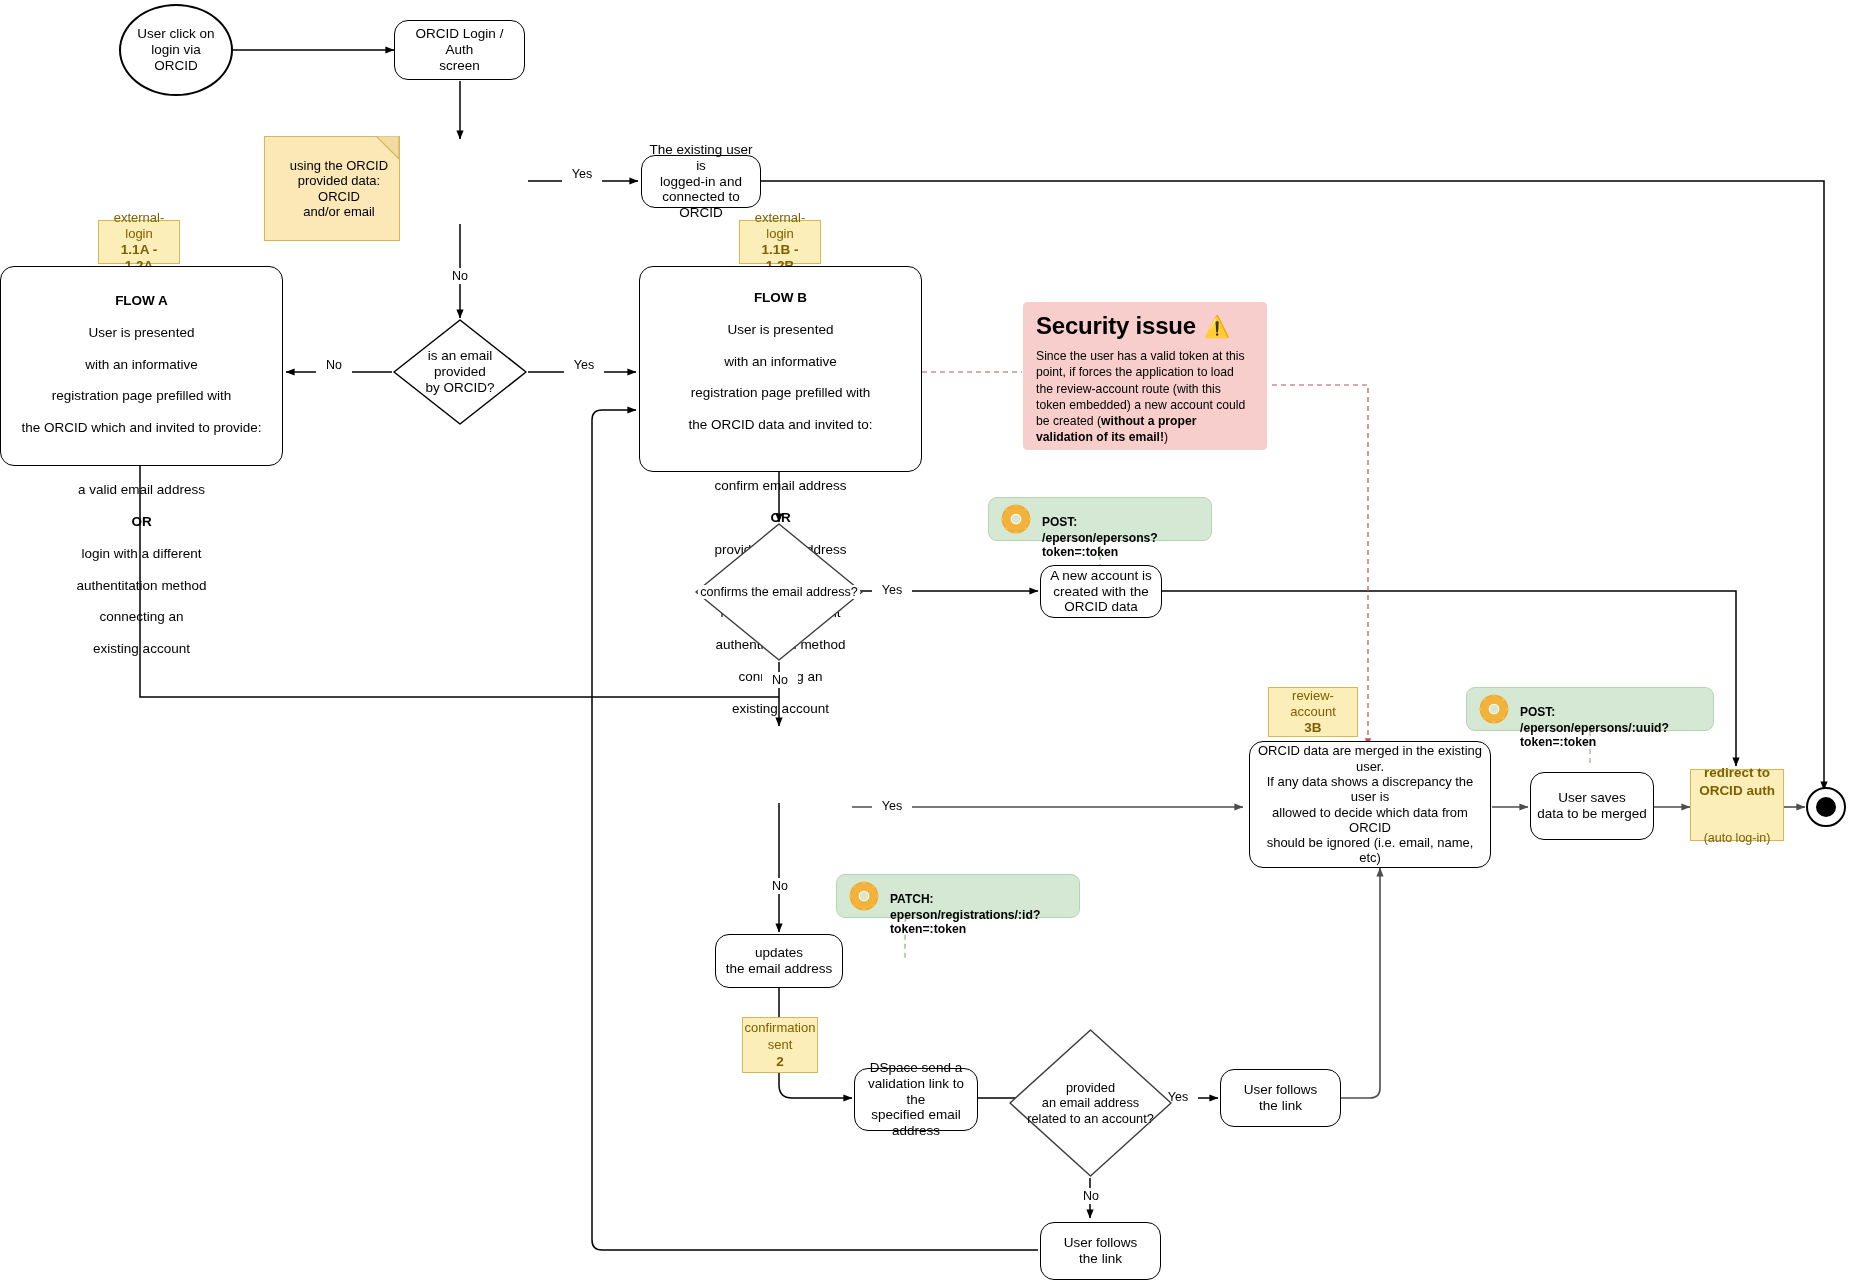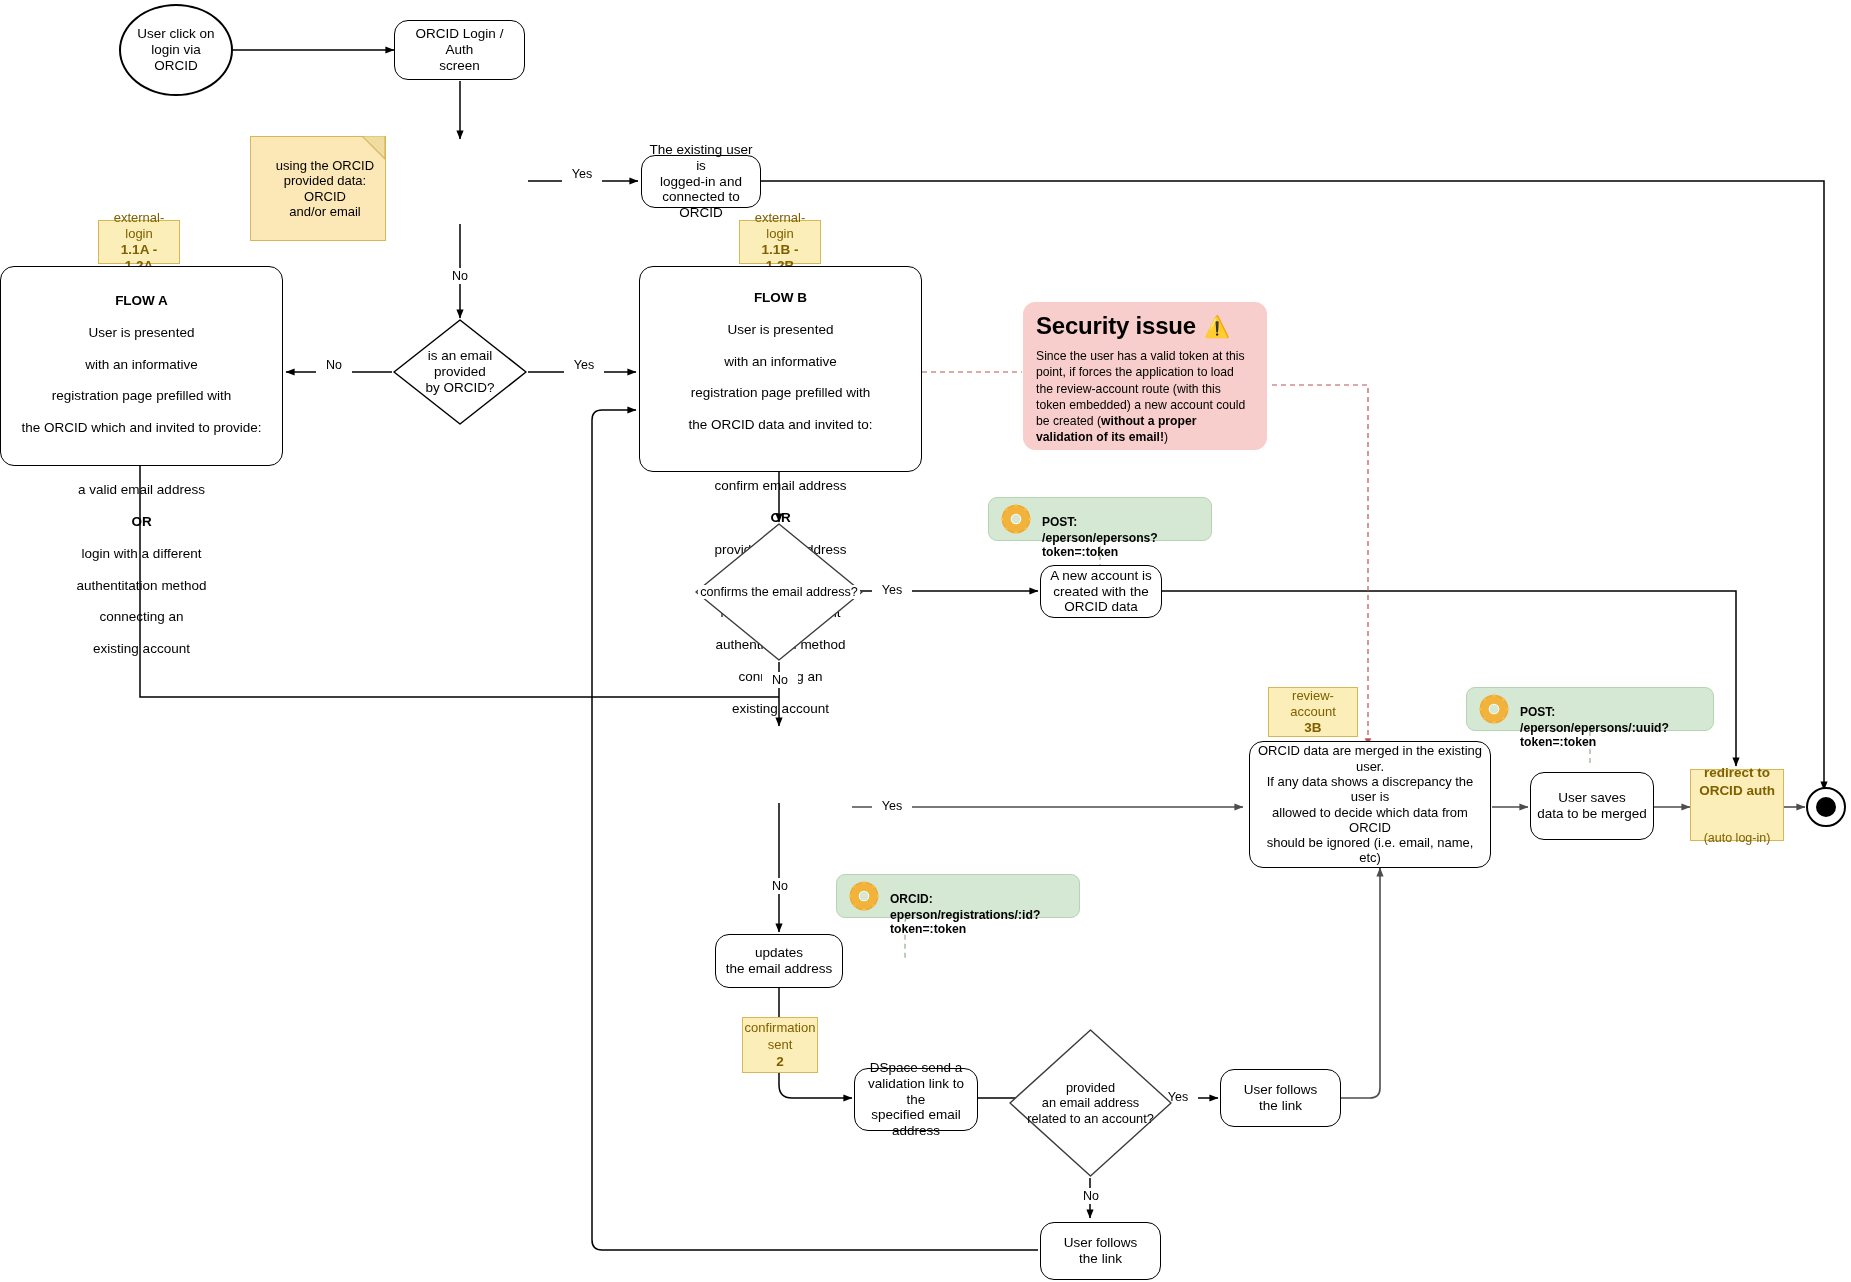--- a/index.html
+++ b/index.html
@@ -104,21 +104,21 @@
     gap: 1px;
     padding: 3px 6px;
   }
   .tag .tag-sub { font-weight: bold; font-size: 13px; }
   .tag .tag-main { font-weight: bold; font-size: 13.5px; }
   .tag .tag-note { font-size: 12.5px; font-weight: normal; }
   
   .security {
     background: #f8cecc;
     border: 1.2px solid #f8cecc;
-    border-radius: 12px;
+    border-radius: 4px;
     flex-direction: column;
     align-items: flex-start;
     justify-content: flex-start;
     text-align: left;
     padding: 9px 12px 10px 12px;
   }
   .security .sec-title {
     font-size: 24px;
     font-weight: bold;
     letter-spacing: -0.2px;
@@ -245,21 +245,21 @@
     <span>User click on
 login via
 ORCID</span>
   </div>
 
   <div class="node proc" style="left:394px; top:20px; width:131px; height:60px;">
     <span>ORCID Login / Auth
 screen</span>
   </div>
 
-  <div class="node note" style="left:250px; top:136px; width:136px; height:105px;padding-left:24px;">
+  <div class="node note" style="left:264px; top:136px; width:136px; height:105px;padding-left:24px;">
     <span>using the ORCID
 provided data: ORCID
 and/or email</span>
     <span class="note-fold"></span>
     <svg style="position:absolute;top:-1px;right:-1px;width:24px;height:24px;">
       <path d="M0,0 L23,23 L23,0 z" fill="#f0dca0" stroke="#d6b656" stroke-width="1.2"></path>
     </svg>
   </div>
 
   <div class="node" style="left:562px; top:166px; width:40px; height:16px; font-size:12.5px; background:#fff;">Yes</div>
@@ -432,21 +432,21 @@
         <path d="M5.8 5.8l5.3 1.3-4 4z"></path>
           <path d="M26.2 26.2l-5.3-1.3 4-4z"></path>
         <path d="M26.2 5.8l-1.3 5.3-4-4z"></path>
           <path d="M5.8 26.2l1.3-5.3 4 4z"></path>
       </g>
       <circle cx="16" cy="16" r="12" fill="#f2b33d"></circle>
       <circle cx="16" cy="16" r="5" fill="#ffffff"></circle>
       <circle cx="16" cy="16" r="4.2" fill="#d5e8d4"></circle>
     </svg>
     <span class="api-txt">
-      <span class="api-verb">ORCID:</span>
+      <span class="api-verb">PATCH:</span>
       <span class="api-path">eperson/registrations/:id?token=:token</span>
     </span>
   </div>
 
   <div class="node proc" style="left:715px; top:934px; width:128px; height:54px;">
     <span>updates
 the email address</span>
   </div>
 
   <div class="node tag" style="left:742px; top:1017px; width:76px; height:56px;">

